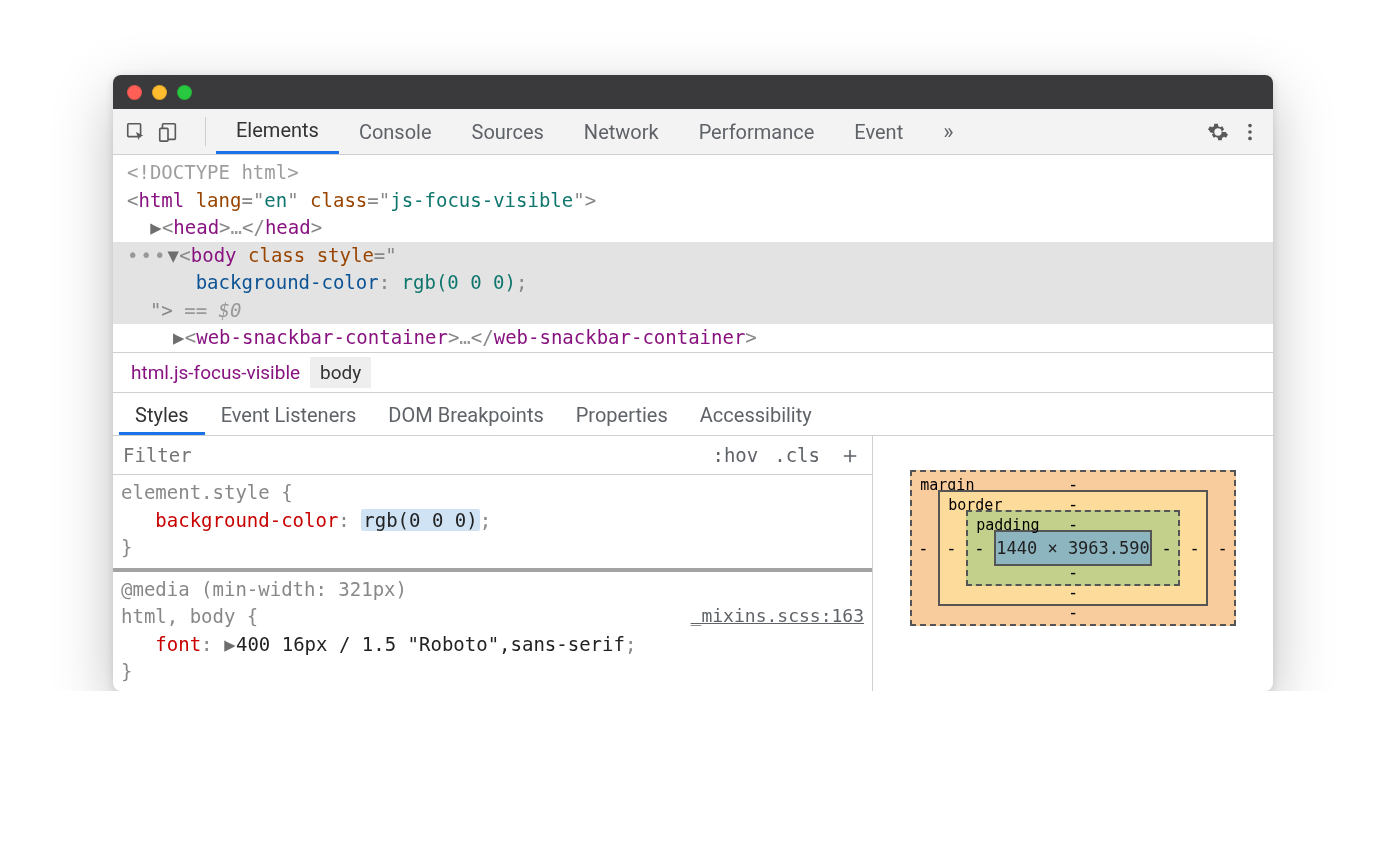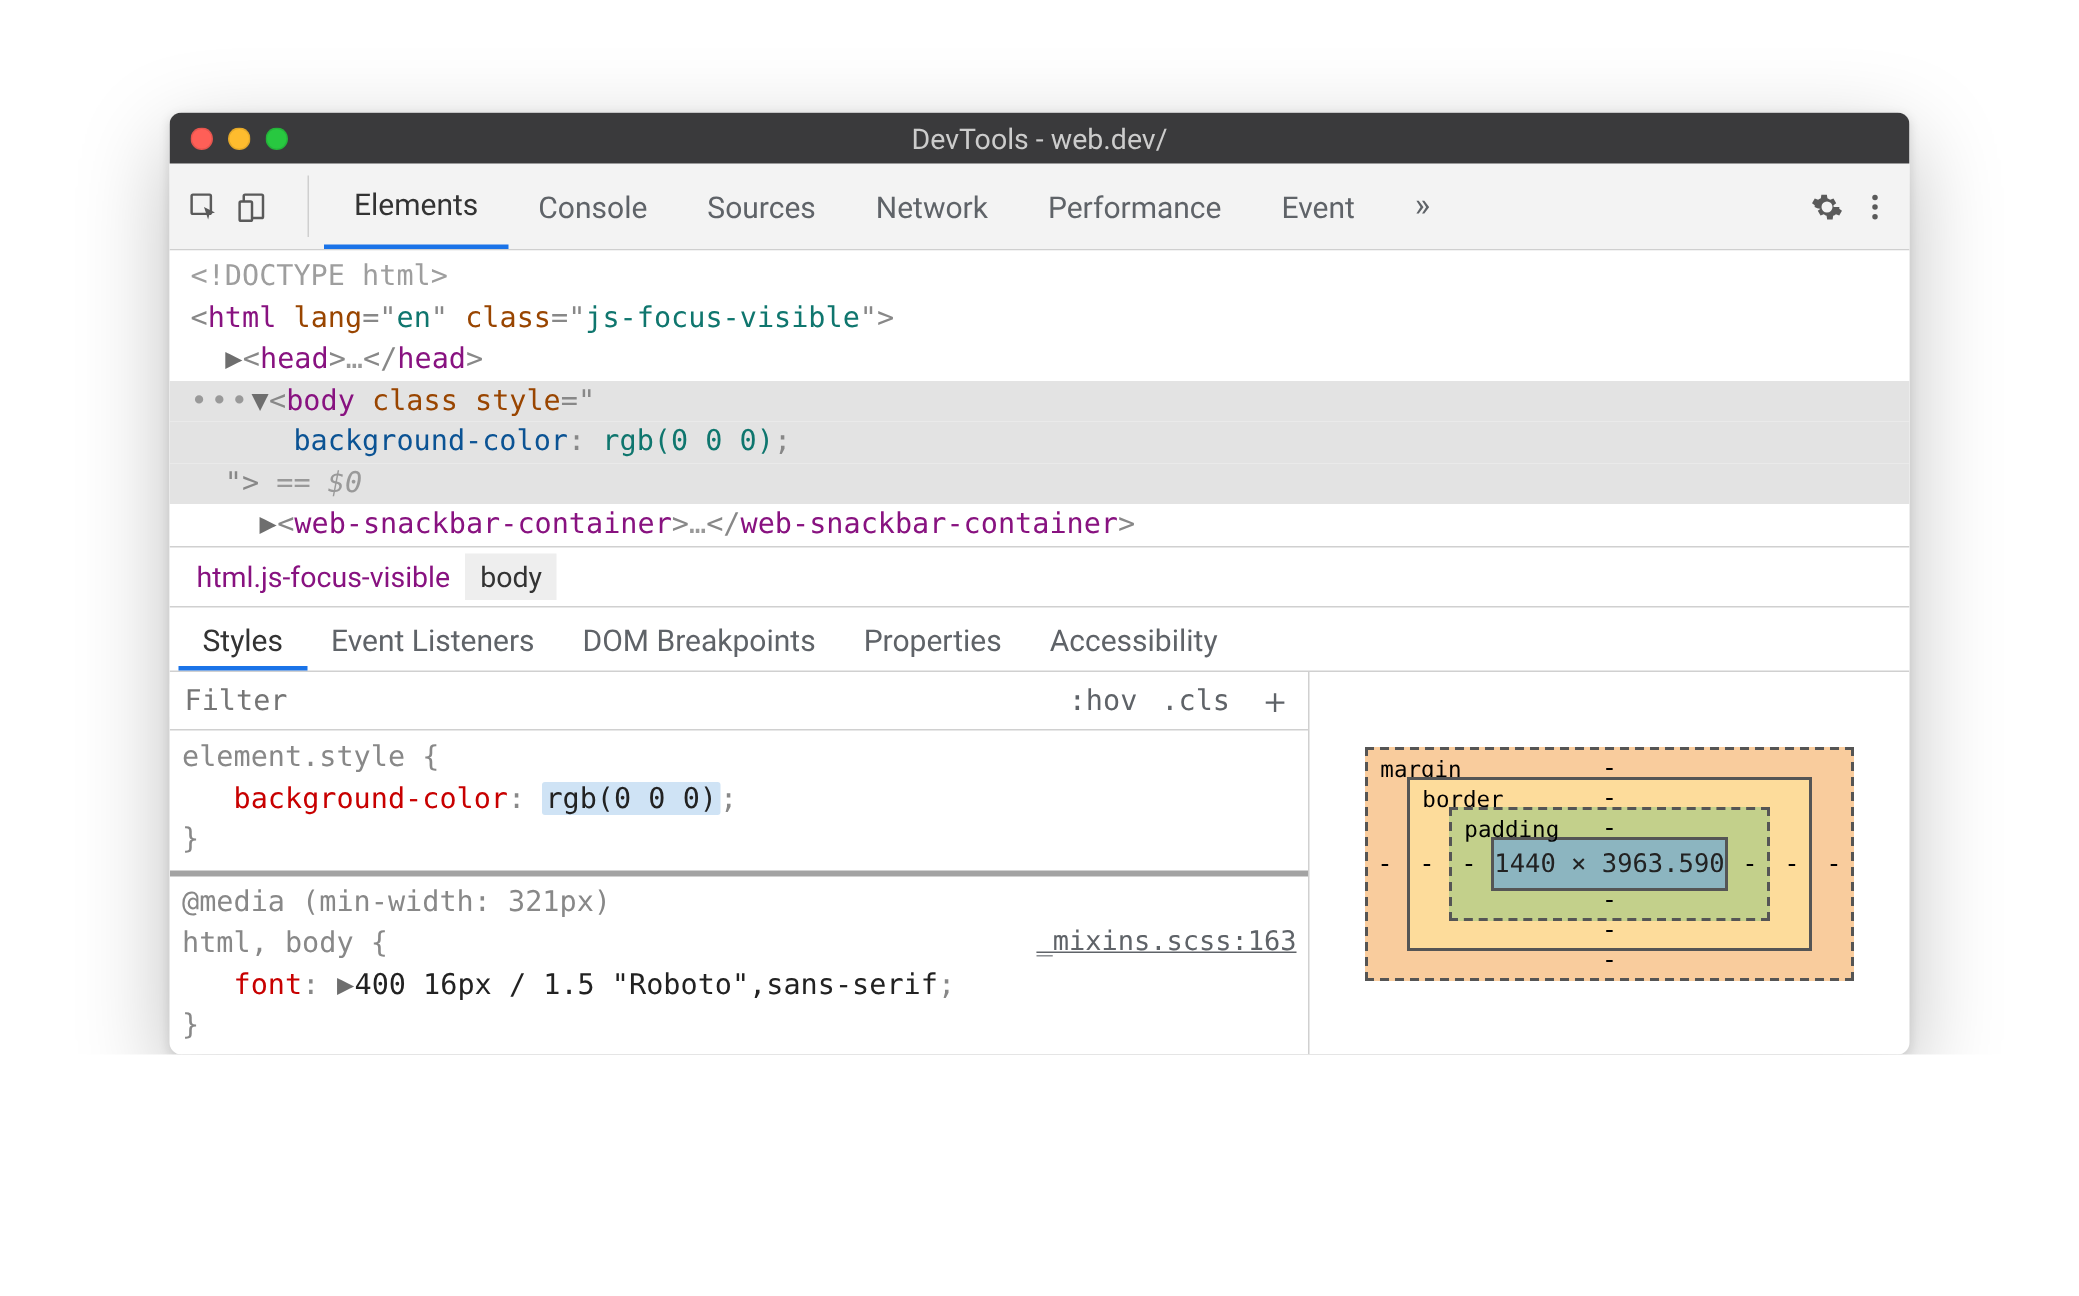--- a/index.html
+++ b/index.html
@@ -30,21 +30,21 @@
 .tl { width: 15px; height: 15px; border-radius: 50%; }
 .tl.red { background: #ff5f57; border:1px solid rgba(0,0,0,.1);}
 .tl.yellow { background: #febc2e; border:1px solid rgba(0,0,0,.1);}
 .tl.green { background: #28c840; border:1px solid rgba(0,0,0,.1);}
 .title {
   position: absolute; left:0; right:0; text-align:center;
   color: #ccc; font-size: 19px; font-weight: 400;
   pointer-events:none;
 }
 .toolbar {
-  height: 58px; background:#f3f3f3; border-bottom:1px solid #cfcfcf;
+  height: 46px; background:#f3f3f3; border-bottom:1px solid #cfcfcf;
   display:flex; align-items:stretch; padding:0 10px;
 }
 .tb-left { display:flex; align-items:center; gap:6px; padding-right:14px; }
 .tb-ico { width:26px; height:26px; display:flex; align-items:center; justify-content:center; color:#5a5a5a; cursor:pointer; }
 .divider { width:1px; background:#cfcfcf; margin:8px 10px; }
 .tabs { display:flex; align-items:stretch; }
 .tab {
   padding:0 20px; display:flex; align-items:center;
   color:#5f6368; font-size:20px; cursor:pointer;
 }
@@ -84,21 +84,21 @@
 .hov, .cls { font-family: ui-monospace, Menlo, Consolas, monospace; font-size:19px; color:#5f6368; padding:0 8px; cursor:pointer; }
 .plus { font-size:24px; color:#5f6368; padding:0 10px; cursor:pointer; }
 .rules { overflow:auto; }
 .rule-block { border-bottom:4px solid #a3a3a3; padding:4px 8px 6px; }
 .sel-name { color:#888; }
 .prop-name { color:#c80000; }
 .prop-val { color:#222; }
 .hl { background:#cfe3f5; padding:0 2px; border-radius:2px; }
 .src-link { float:right; color:#5f6368; text-decoration:underline; font-family: ui-monospace, Menlo, Consolas, monospace; font-size:18px; }
 .box-col { width:400px; display:flex; align-items:flex-start; justify-content:center; padding:34px 10px 0; }
-.bm { font:14px ui-monospace,Menlo,Consolas,monospace; text-align:center; position:relative;margin-top:16px;}
+.bm { font:14px ui-monospace,Menlo,Consolas,monospace; text-align:center; position:relative;}
 .bm .layer { position:relative; padding:18px 26px; }
 .bm .lbl { position:absolute; top:4px; left:8px; font-size:15px; }
 .bm .dash { position:absolute; font-size:17px; }
 .margin-l { border:2px dashed #555; background:#f9cc9d; }
 .border-l { border:2px solid #555; background:#fddc9b; }
 .padding-l { border:2px dashed #555; background:#c3d08b; }
 .content-l { border:2px solid #555; background:#8cb5c0; color:#222; padding:6px 0; font-size:17px; }
 .layer .top-d{top:2px;left:50%;transform:translateX(-50%);}
 .layer .bot-d{bottom:2px;left:50%;transform:translateX(-50%);}
 .layer .left-d{left:6px;top:50%;transform:translateY(-50%);}
@@ -109,21 +109,20 @@
 <body>
 
 <div class="window">
 
   <div class="titlebar">
     <div class="traffic">
       <div class="tl red"></div>
       <div class="tl yellow"></div>
       <div class="tl green"></div>
     </div>
-    <div class="title">DevTools - web.dev/</div>
   </div>
 
   <div class="toolbar">
     <div class="tb-left">
       <div class="tb-ico">
         <svg width="22" height="22" viewBox="0 0 24 24" fill="none" stroke="#5a5a5a" stroke-width="1.8">
           <rect x="3" y="3" width="14" height="14" rx="1"></rect>
           <path d="M12 12 L20 16 L16 17 L15 21 Z" fill="#5a5a5a" stroke="none"></path>
         </svg>
       </div>

